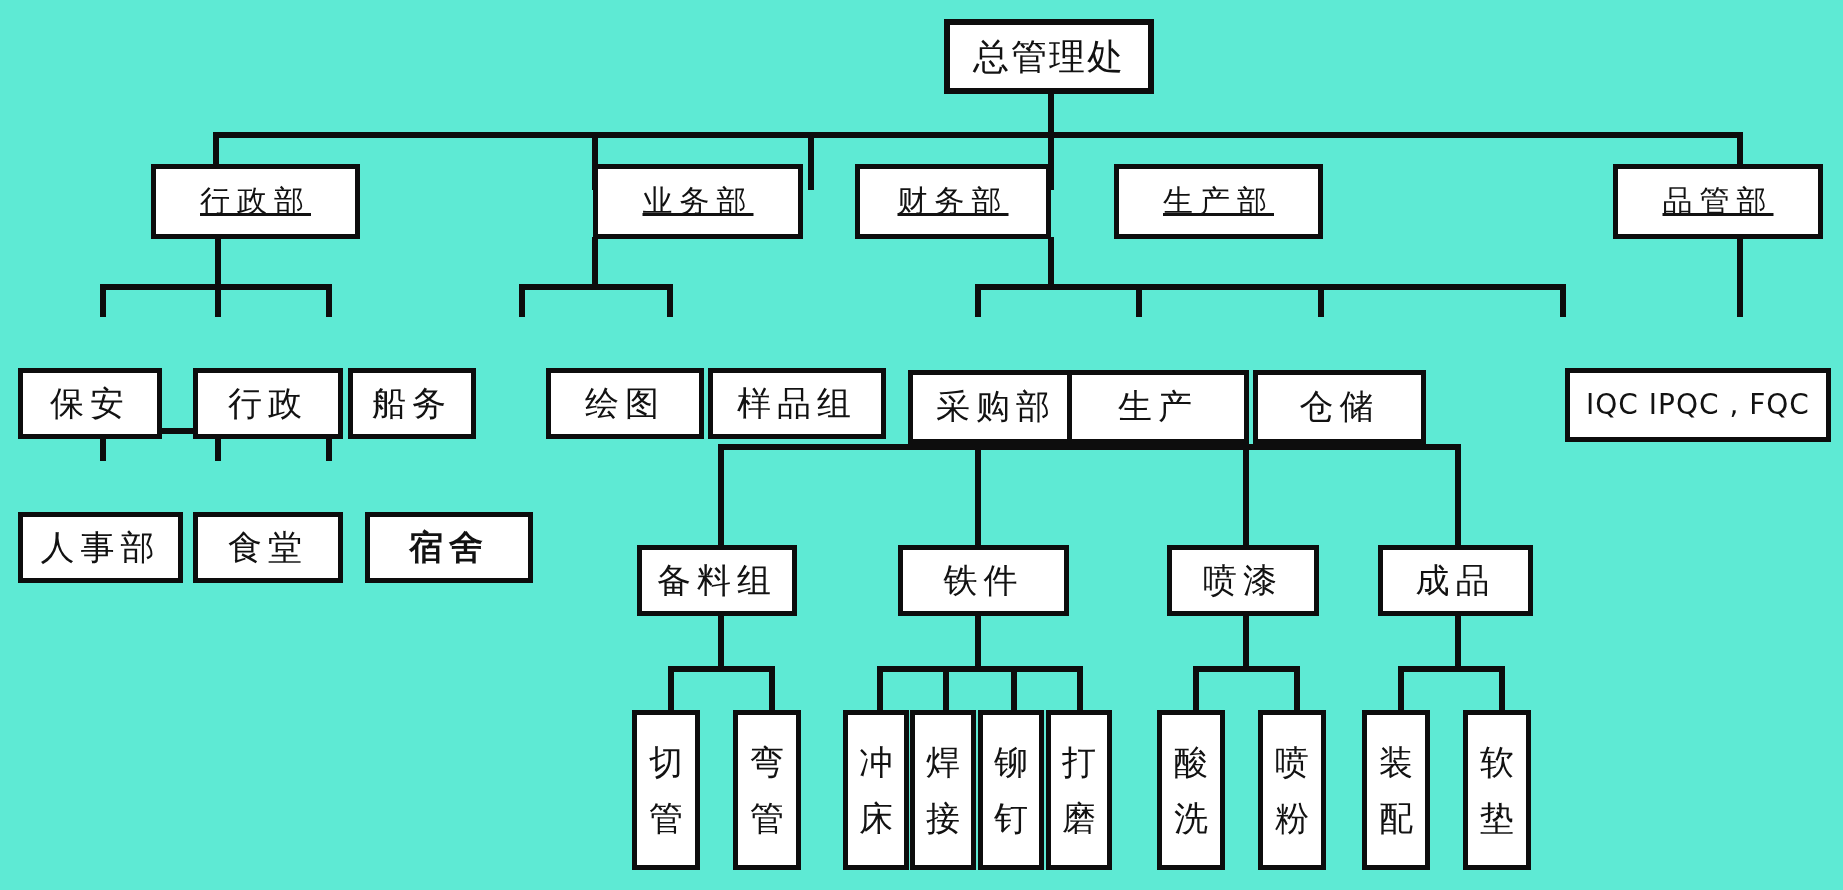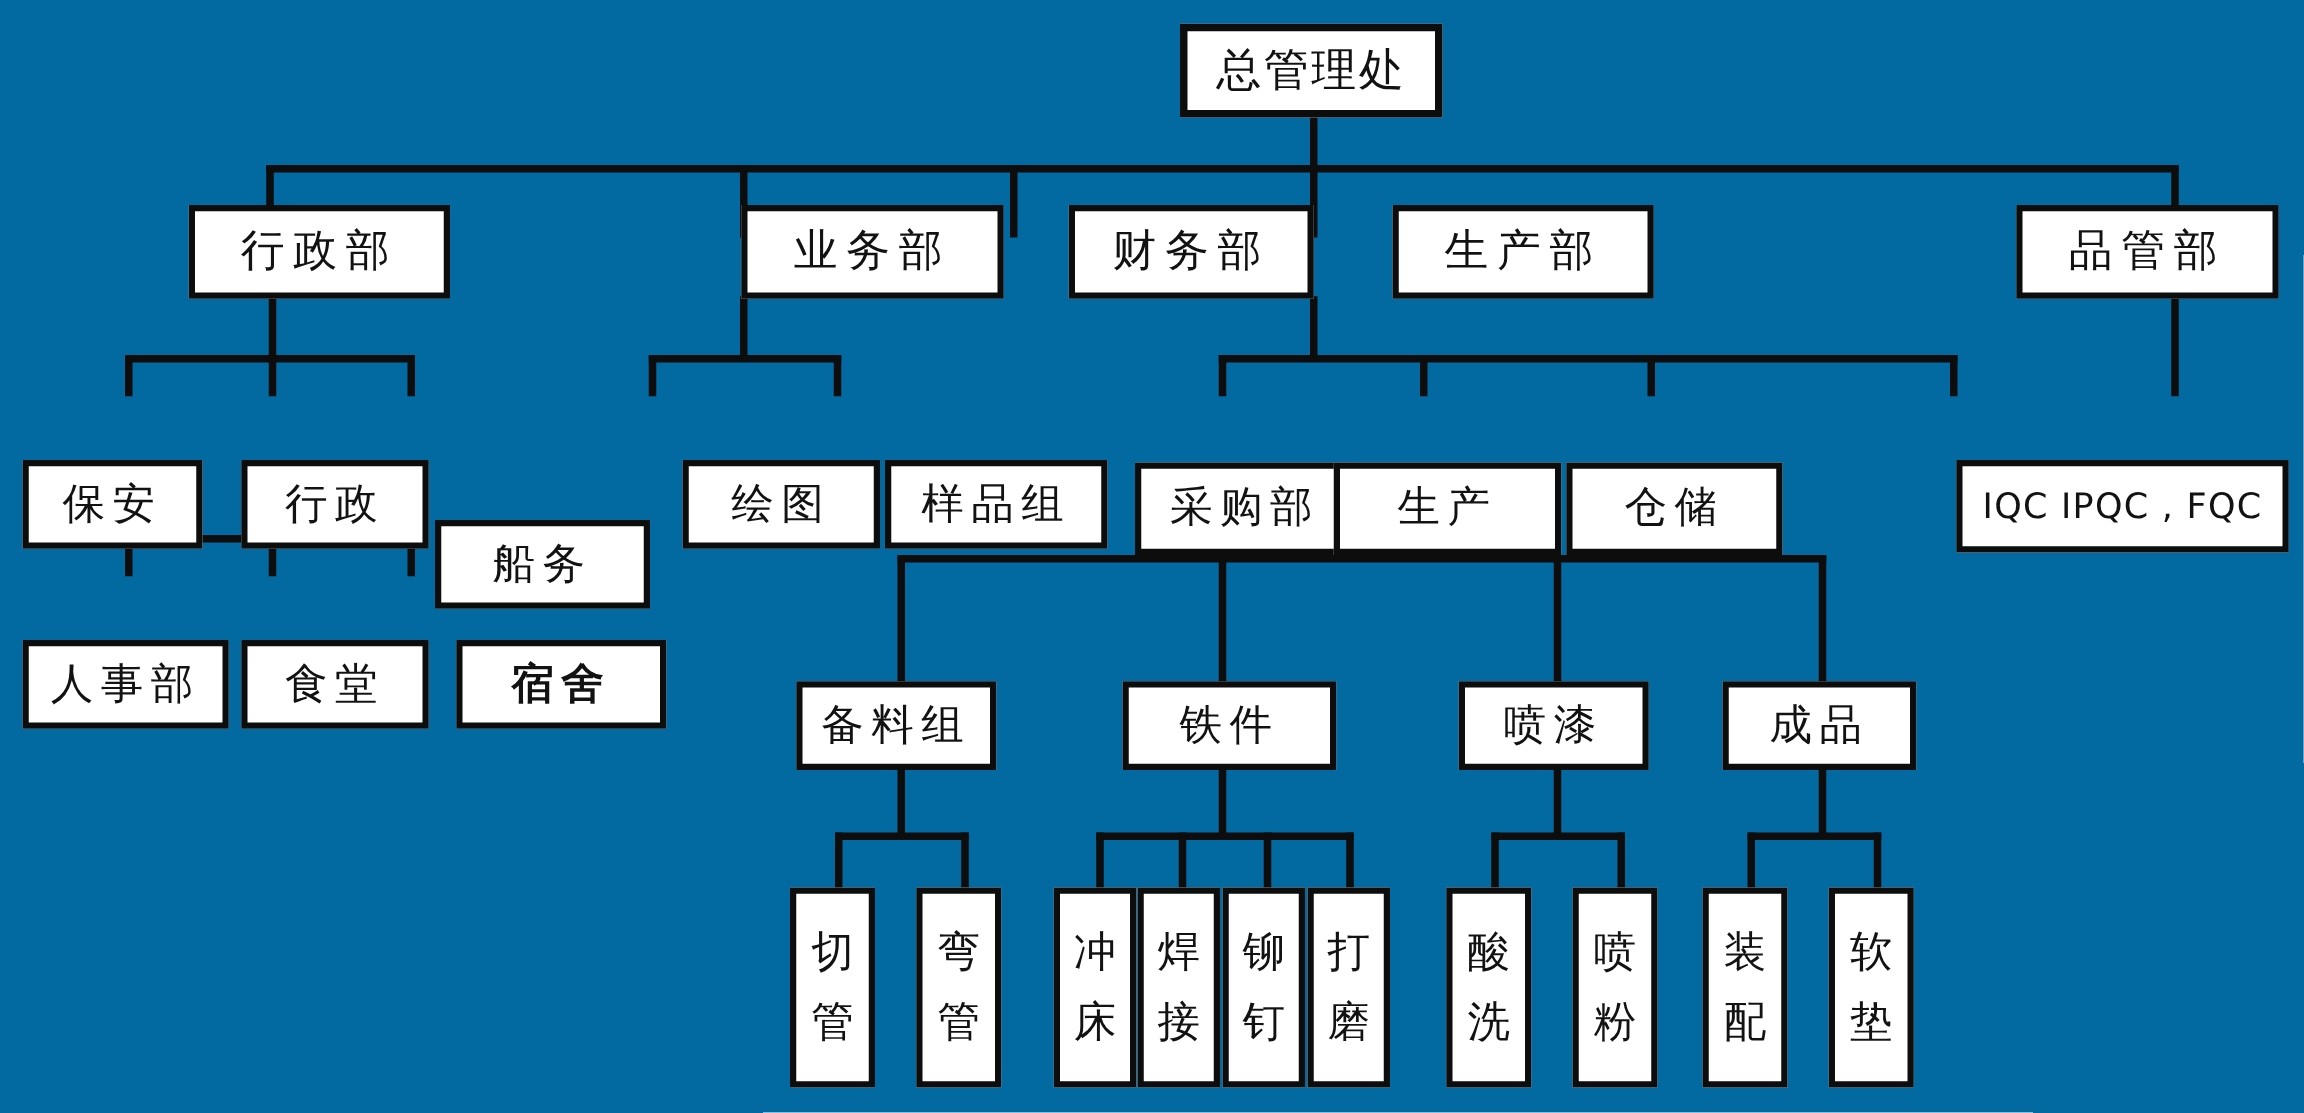--- a/index.html
+++ b/index.html
@@ -5,21 +5,21 @@
 <style>
   html, body {
     margin: 0;
     padding: 0;
     background: #ffffff;
   }
   #chart-root {
     position: relative;
     width: 1843px;
     height: 890px;
-    background: #0369a1;
+    background: #5eead4;
     font-family: "DejaVu Sans", "Liberation Sans", sans-serif;
     overflow: hidden;
   }
   
   .node {
     position: absolute;
     box-sizing: border-box;
     border: 5px solid #0d0d0d;
     background: #ffffff;
     display: flex;
@@ -27,21 +27,21 @@
     justify-content: center;
     color: #121212;
     font-size: 34px;
     line-height: 1.15;
     letter-spacing: 4px;
     text-align: center;
     z-index: 3;
     white-space: nowrap;
   }
   .node.root { font-size: 36px; letter-spacing: 2px; border-width: 6px; }
-  .node.lvl2 { font-size: 35px; letter-spacing: 7px; }
+  .node.lvl2 { font-size: 30px; letter-spacing: 7px; text-decoration: underline; }
   .node.lvl3 { font-size: 34px; letter-spacing: 6px; }
   .node.lvl4 { font-size: 34px; letter-spacing: 6px; }
   .node.iqc  { font-size: 28px; letter-spacing: 1px; }
   
   .node.vert {
     flex-direction: column;
     justify-content: space-evenly;
     letter-spacing: 0;
     font-size: 34px;
     padding: 8px 0;
@@ -132,21 +132,21 @@
   <div class="node root" style="left:944px; top:19px; width:210px; height:75px;">总管理处</div>
 
   <div class="node lvl2" style="left:151px; top:164px; width:209px; height:75px;">行政部</div>
   <div class="node lvl2" style="left:593px; top:164px; width:210px; height:75px;">业务部</div>
   <div class="node lvl2" style="left:855px; top:164px; width:196px; height:75px;">财务部</div>
   <div class="node lvl2" style="left:1114px; top:164px; width:209px; height:75px;">生产部</div>
   <div class="node lvl2" style="left:1613px; top:164px; width:210px; height:75px;">品管部</div>
 
   <div class="node lvl3" style="left:18px; top:368px; width:144px; height:71px;">保安</div>
   <div class="node lvl3" style="left:193px; top:368px; width:150px; height:71px;">行政</div>
-  <div class="node lvl3" style="left:348px; top:368px; width:172px; height:71px;margin-top:48px;">船务</div>
+  <div class="node lvl3" style="left:348px; top:368px; width:128px; height:71px;">船务</div>
 
   <div class="node lvl4" style="left:18px; top:512px; width:165px; height:71px;">人事部</div>
   <div class="node lvl4" style="left:193px; top:512px; width:150px; height:71px;">食堂</div>
   <div class="node lvl4" style="left:365px; top:512px; width:168px; height:71px;font-weight:bold;">宿舍</div>
 
   <div class="node lvl3" style="left:546px; top:368px; width:158px; height:71px;">绘图</div>
   <div class="node lvl3" style="left:708px; top:368px; width:178px; height:71px;">样品组</div>
 
   <div class="node lvl3" style="left:908px; top:370px; width:176px; height:74px;">采购部</div>
   <div class="node lvl3" style="left:1067px; top:370px; width:182px; height:74px;">生产</div>

